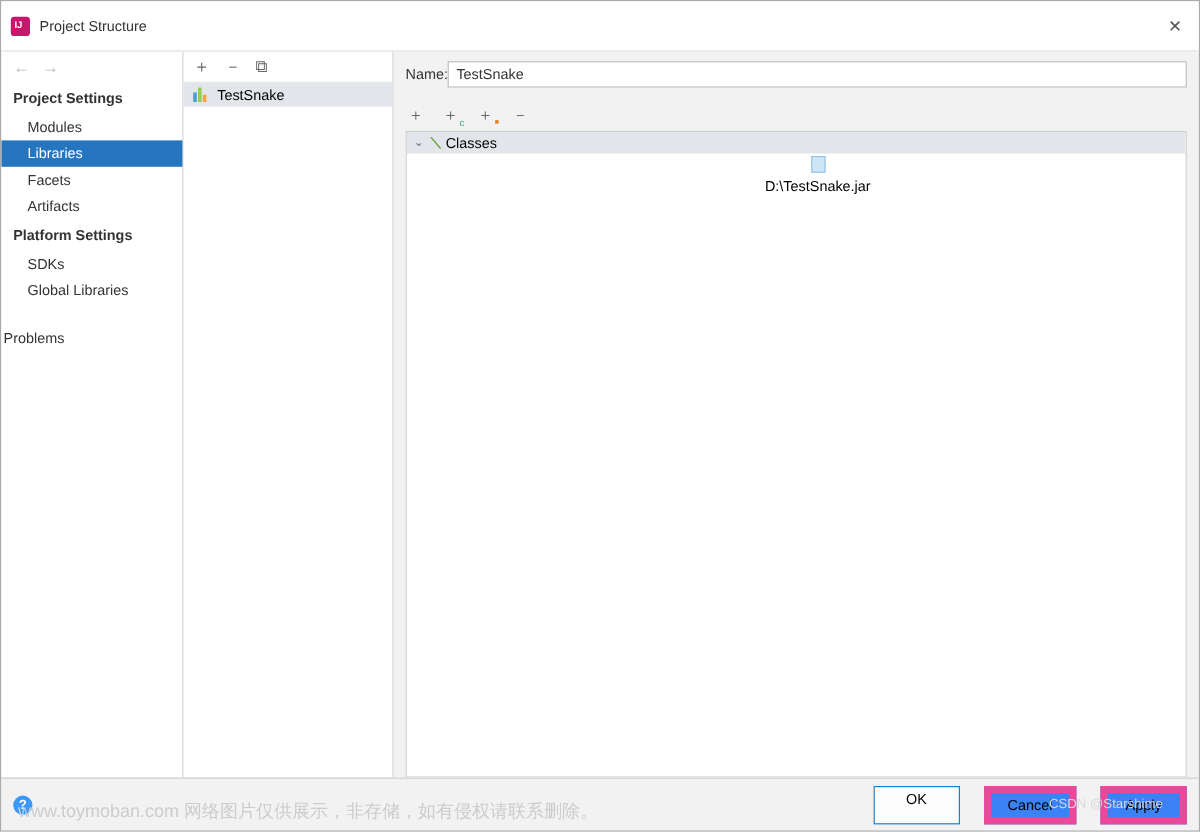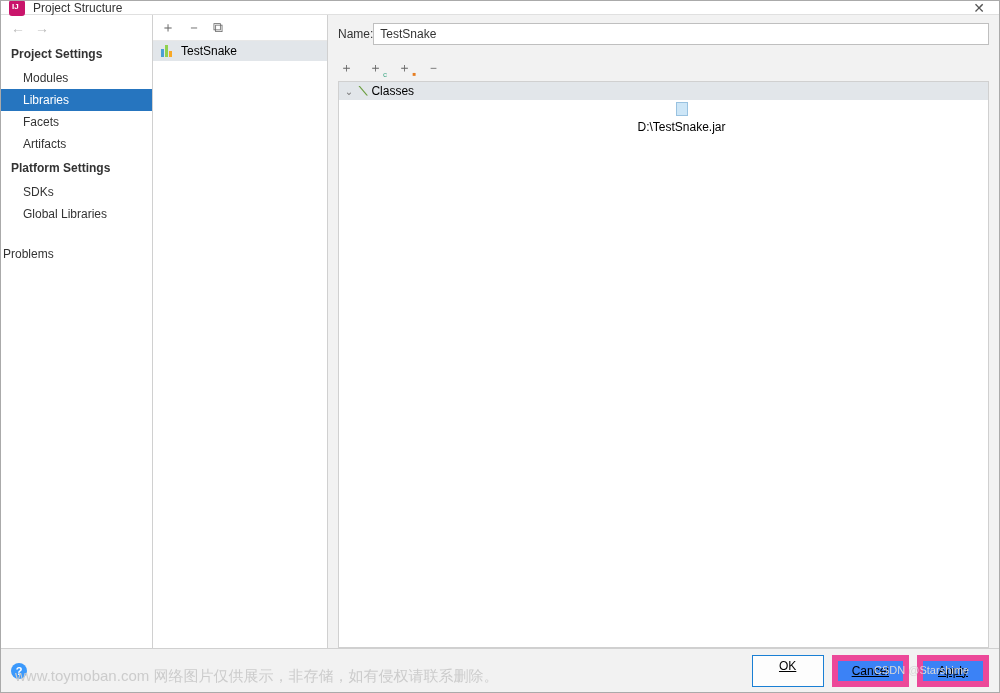--- a/index.html
+++ b/index.html
@@ -1,19 +1,19 @@
 <!DOCTYPE html>
 <html><head>
   <meta charset="utf-8">
   <style>
     * { margin: 0; padding: 0; box-sizing: border-box; font-family: "Segoe UI", Arial, sans-serif; font-size: 12px; }
     body { width: 1000px; height: 693px; background: #f2f2f2; display: flex; flex-direction: column; border: 1px solid #aaa; position: relative; }
     
     
-    .titlebar { height: 14px; display: flex; align-items: center; padding: 0 8px; background: #fff; border-bottom: 1px solid #e0e0e0; }
+    .titlebar { height: 42px; display: flex; align-items: center; padding: 0 8px; background: #fff; border-bottom: 1px solid #e0e0e0; }
     .app-icon { width: 16px; height: 16px; background: #c9156b; border-radius: 3px; margin-right: 8px; position: relative; }
     .app-icon::after { content: "IJ"; font-size: 8px; color: #fff; position: absolute; top: 2px; left: 3px; font-weight: bold; }
     .title-text { color: #333; }
     .close-x { margin-left: auto; font-size: 14px; color: #555; cursor: pointer; padding: 0 6px; }
     
     
     .main { flex: 1; display: flex; overflow: hidden; }
     
     
     .sidebar { width: 152px; background: #fff; border-right: 1px solid #d0d0d0; display: flex; flex-direction: column; }
@@ -49,21 +49,21 @@
     .tree-row { display: flex; align-items: center; padding: 2px 4px; gap: 4px; }
     .tree-row.grp { background: #e2e6ea; }
     .chev { color: #777; font-size: 10px; width: 12px; text-align: center; cursor: pointer; }
     .wrench { color: #6b9e3f; font-weight: bold; }
     .tree-row.child { padding-left: 40px; flex-direction: column; }
     .jar-icon { width: 12px; height: 14px; background: #cde6f7; border: 1px solid #99c2e0; }
     
     
     .footer { height: 44px; border-top: 1px solid #d0d0d0; display: flex; align-items: center; padding: 0 10px; background: #f2f2f2; }
     .help-icon { width: 16px; height: 16px; border-radius: 50%; background: #3b99fc; color: #fff; display: flex; align-items: center; justify-content: center; font-size: 11px; font-weight: bold; cursor: pointer; }
-    .btns { margin-left: auto; display: flex; gap: 8px; text-decoration: underline; }
+    .btns { margin-left: auto; display: flex; gap: 20px; }
     .btn { min-width: 72px; padding: 3px 14px; background: #3b82f6; border: 6px solid #ec4899; cursor: pointer; text-align: center; }
     .btn.primary { border: 1.5px solid #1a7fd4; background: #fdfdfd; }
     
     .wm1 { position: absolute; bottom: 6px; left: 14px; color: #ccc; font-size: 15px; pointer-events: none; }
     .wm2 { position: absolute; bottom: 16px; right: 30px; color: #d8d8d8; font-size: 11px; pointer-events: none; }
   </style>
 </head>
 <body>
 
 <div class="titlebar">

